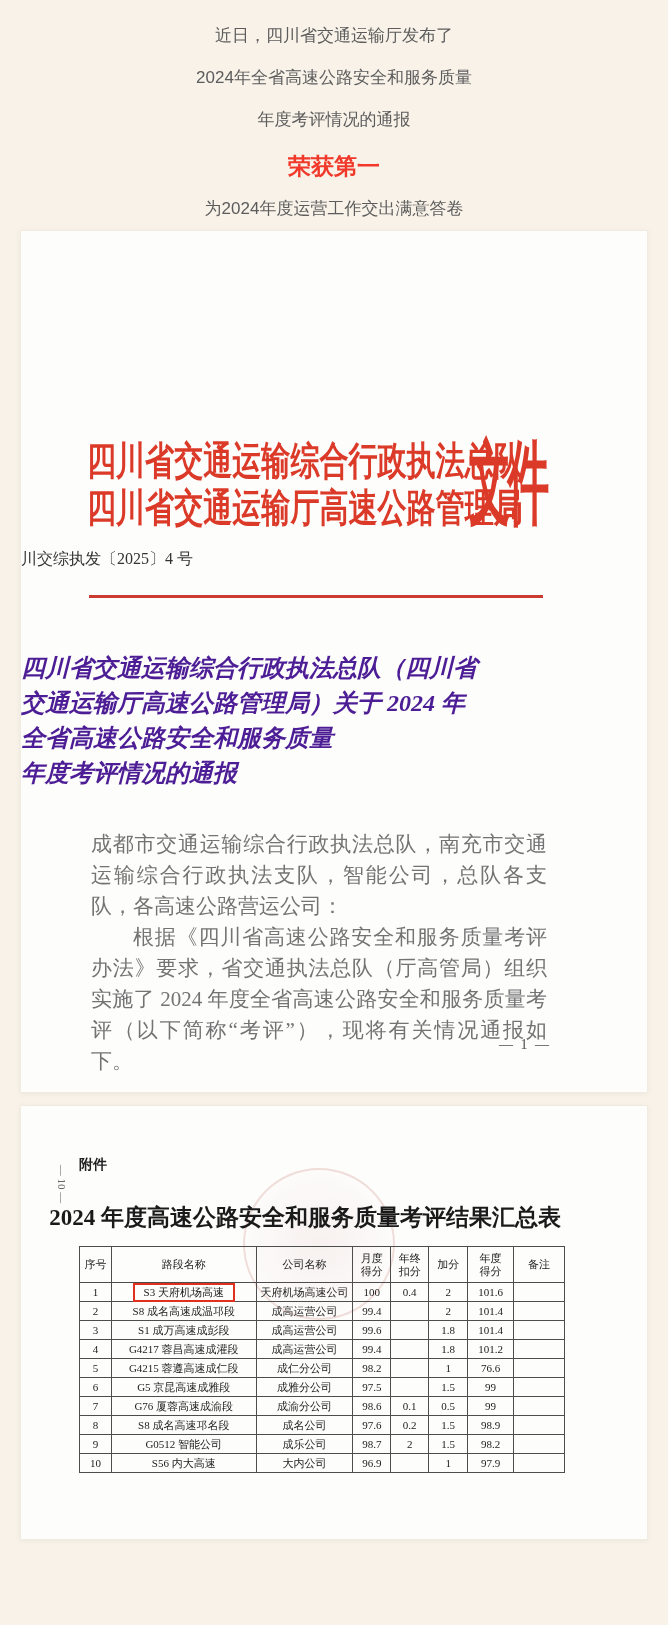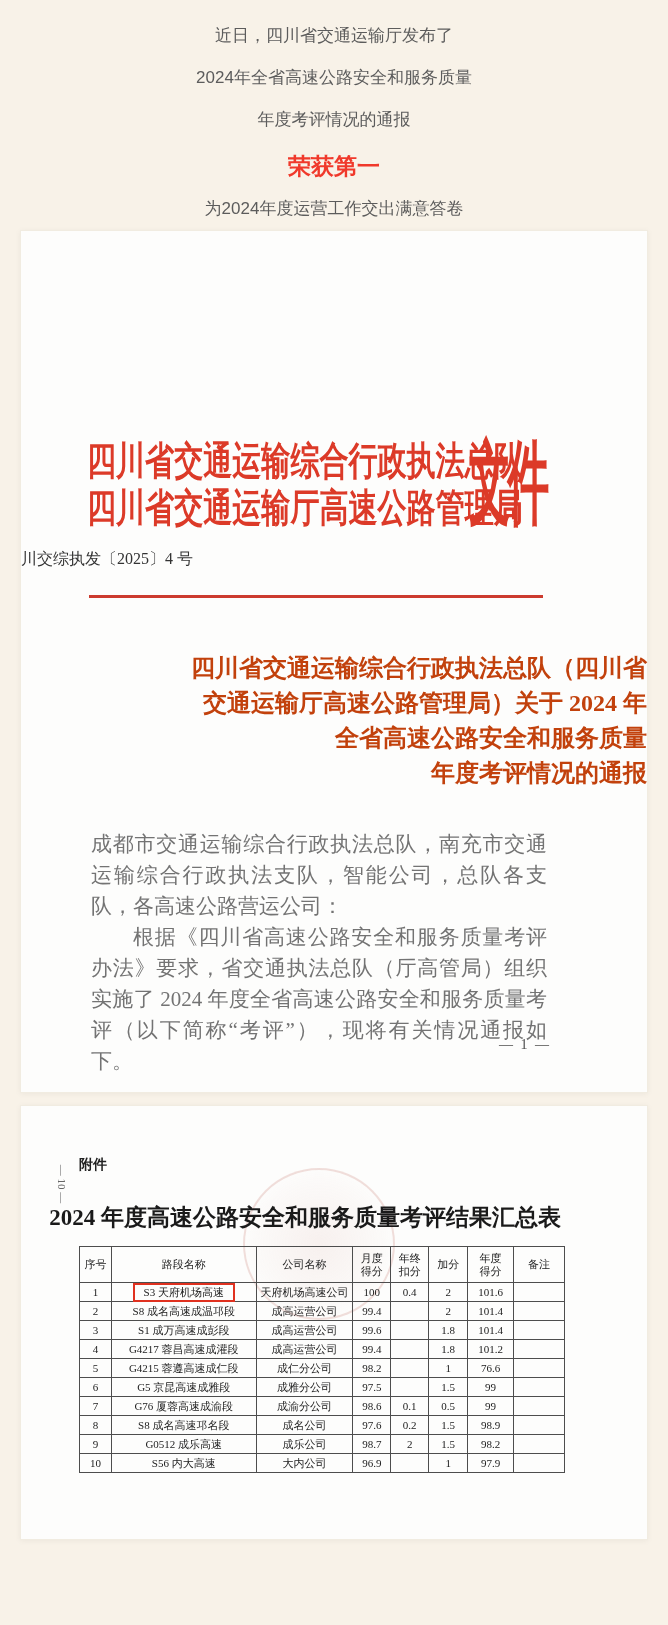--- a/index.html
+++ b/index.html
@@ -55,22 +55,22 @@
   .doc-number {
     position: absolute; top: 318px; left: 0; width: 100%;
     text-align: left; font-size: 16px; color: #333;
   }
   .red-rule {
     position: absolute; top: 364px; left: 68px;
     width: 454px; height: 3px; background: #cc3b2f;
   }
   .doc-title {
     position: absolute; top: 420px; left: 0; width: 100%;
-    text-align: right; font-weight: bold;
-    font-size: 24px; line-height: 35px; color: #c2410c;
+    text-align: left; font-weight: bold;
+    font-size: 24px; line-height: 35px; color: #4c1d95; font-style: italic;
   }
   .doc-body {
     position: absolute; top: 598px; left: 70px; width: 456px;
     font-size: 21px; line-height: 31px; text-align: justify; color: #737373;
   }
   .doc-body .indent { text-indent: 2em; }
   .page-no {
     position: absolute; top: 806px; left: 478px;
     font-size: 14px; color: #4a4a4a; letter-spacing: 2px;
   }
@@ -255,21 +255,21 @@
             <td>S8 成名高速邛名段</td>
             <td>成名公司</td>
             <td>97.6</td>
             <td>0.2</td>
             <td>1.5</td>
             <td>98.9</td>
             <td></td>
           </tr>
           <tr>
             <td>9</td>
-            <td>G0512 成乐高速</td>
+            <td>G0512 智能公司</td>
             <td>成乐公司</td>
             <td>98.7</td>
             <td>2</td>
             <td>1.5</td>
             <td>98.2</td>
             <td></td>
           </tr>
           <tr>
             <td>10</td>
             <td>S56 内大高速</td>

